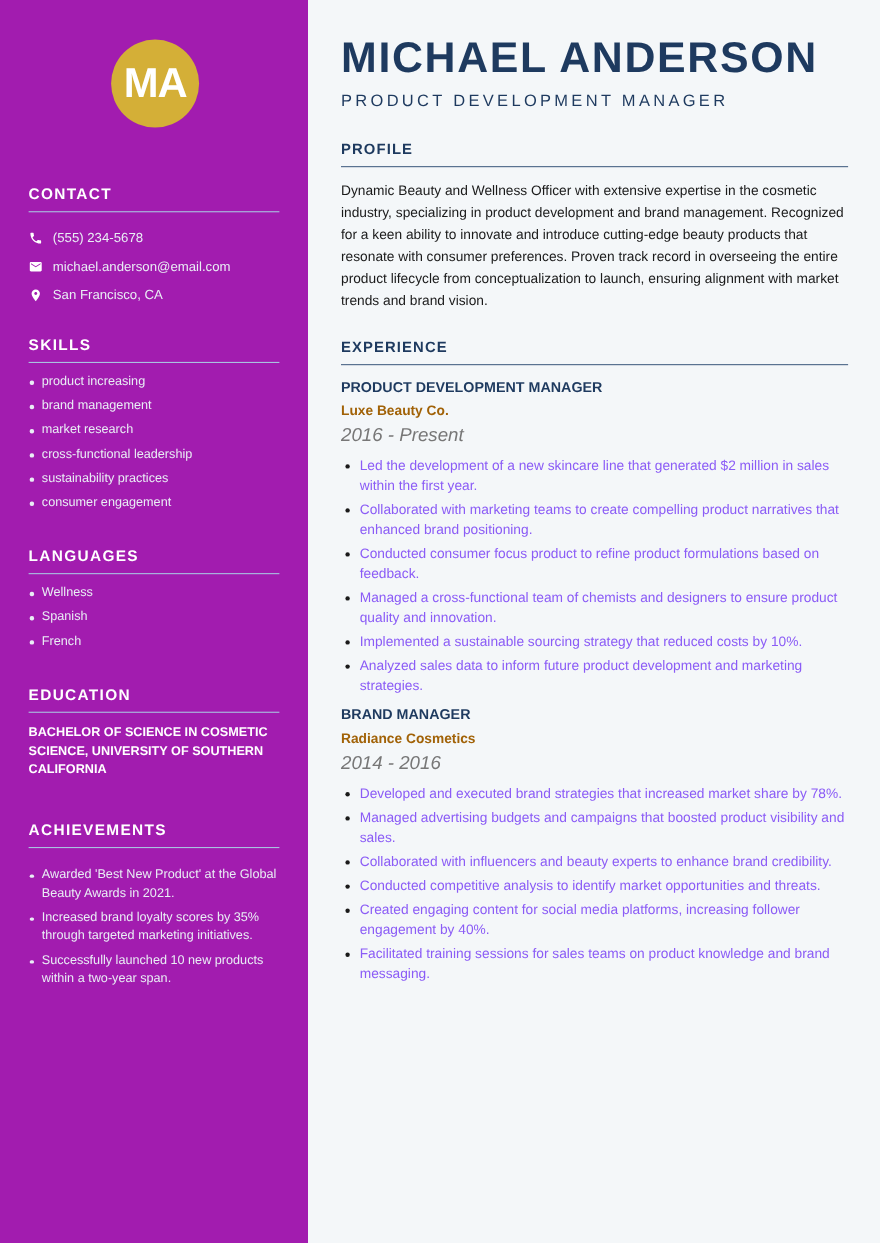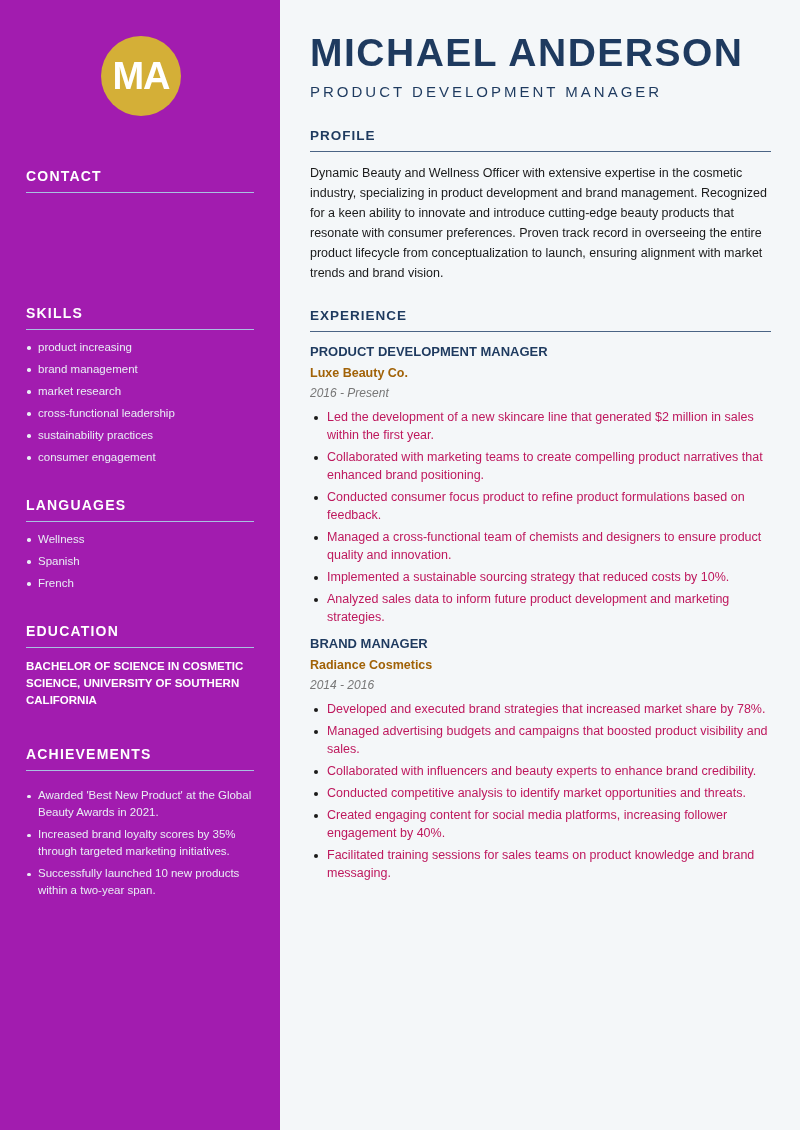--- a/index.html
+++ b/index.html
@@ -70,41 +70,61 @@
   .main-title {
     font-size: 13.5px; font-weight: bold; color: #1e3a5f; letter-spacing: 1px;
     padding-bottom: 8px; border-bottom: 1px solid #4a6485;
   }
   .profile-text {
     margin-top: 11px; font-size: 12.5px; line-height: 20px; color: #1a1a1a;
   }
   .job { margin-top: 12px; }
   .job-role { font-size: 13px; font-weight: bold; color: #1e3a5f; }
   .job-company { font-size: 12.5px; font-weight: bold; color: #a16207; margin-top: 7px; }
-  .job-dates { font-size: 12px; font-style: italic; color: #777; margin-top: 6px; }
+  .job-dates { font-size: 17px; font-style: italic; color: #777; margin-top: 6px; }
   .job-bullets { list-style: none; margin-top: 8px; }
   .job-bullets li {
     position: relative; padding-left: 17px;
-    font-size: 12.5px; line-height: 18px; color: #be185d; margin-bottom: 4px;
+    font-size: 12.5px; line-height: 18px; color: #8b5cf6; margin-bottom: 4px;
   }
   .job-bullets li::before {
     content: ""; position: absolute; left: 4px; top: 7.5px;
     width: 4px; height: 4px; background: #1a1a1a; border-radius: 50%;
   }
 </style>
 </head>
 <body>
 
 <aside class="sidebar">
   <div class="avatar">
     <span>MA</span>
   </div>
 
   <section class="side-section" style="top:168px;">
     <h2 class="side-title">CONTACT</h2>
+    <ul class="contact-list">
+      <li class="contact-item">
+        <svg viewBox="0 0 24 24">
+            <path d="M6.6 10.8c1.4 2.8 3.8 5.1 6.6 6.6l2.2-2.2c.3-.3.7-.4 1-.2 1.1.4 2.3.6 3.6.6.6 0 1 .4 1 1V20c0 .6-.4 1-1 1C10.6 21 3 13.4 3 4c0-.6.4-1 1-1h3.5c.6 0 1 .4 1 1 0 1.3.2 2.5.6 3.6.1.3 0 .7-.2 1L6.6 10.8z"></path>
+          </svg>
+        <span>(555) 234-5678</span>
+      </li>
+      <li class="contact-item">
+        <svg viewBox="0 0 24 24">
+            <path d="M20 4H4c-1.1 0-2 .9-2 2v12c0 1.1.9 2 2 2h16c1.1 0 2-.9 2-2V6c0-1.1-.9-2-2-2zm0 4l-8 5-8-5V6l8 5 8-5v2z"></path>
+          </svg>
+        <span>michael.anderson@email.com</span>
+      </li>
+      <li class="contact-item">
+        <svg viewBox="0 0 24 24">
+            <path d="M12 2C8.1 2 5 5.1 5 9c0 5.2 7 13 7 13s7-7.8 7-13c0-3.9-3.1-7-7-7zm0 9.5c-1.4 0-2.5-1.1-2.5-2.5S10.6 6.5 12 6.5s2.5 1.1 2.5 2.5-1.1 2.5-2.5 2.5z"></path>
+          </svg>
+        <span>San Francisco, CA</span>
+      </li>
+    </ul>
   </section>
 
   <section class="side-section" style="top:305px;">
     <h2 class="side-title">SKILLS</h2>
     <ul class="bullet-list">
       <li>product increasing</li>
       <li>brand management</li>
       <li>market research</li>
       <li>cross-functional leadership</li>
       <li>sustainability practices</li>

